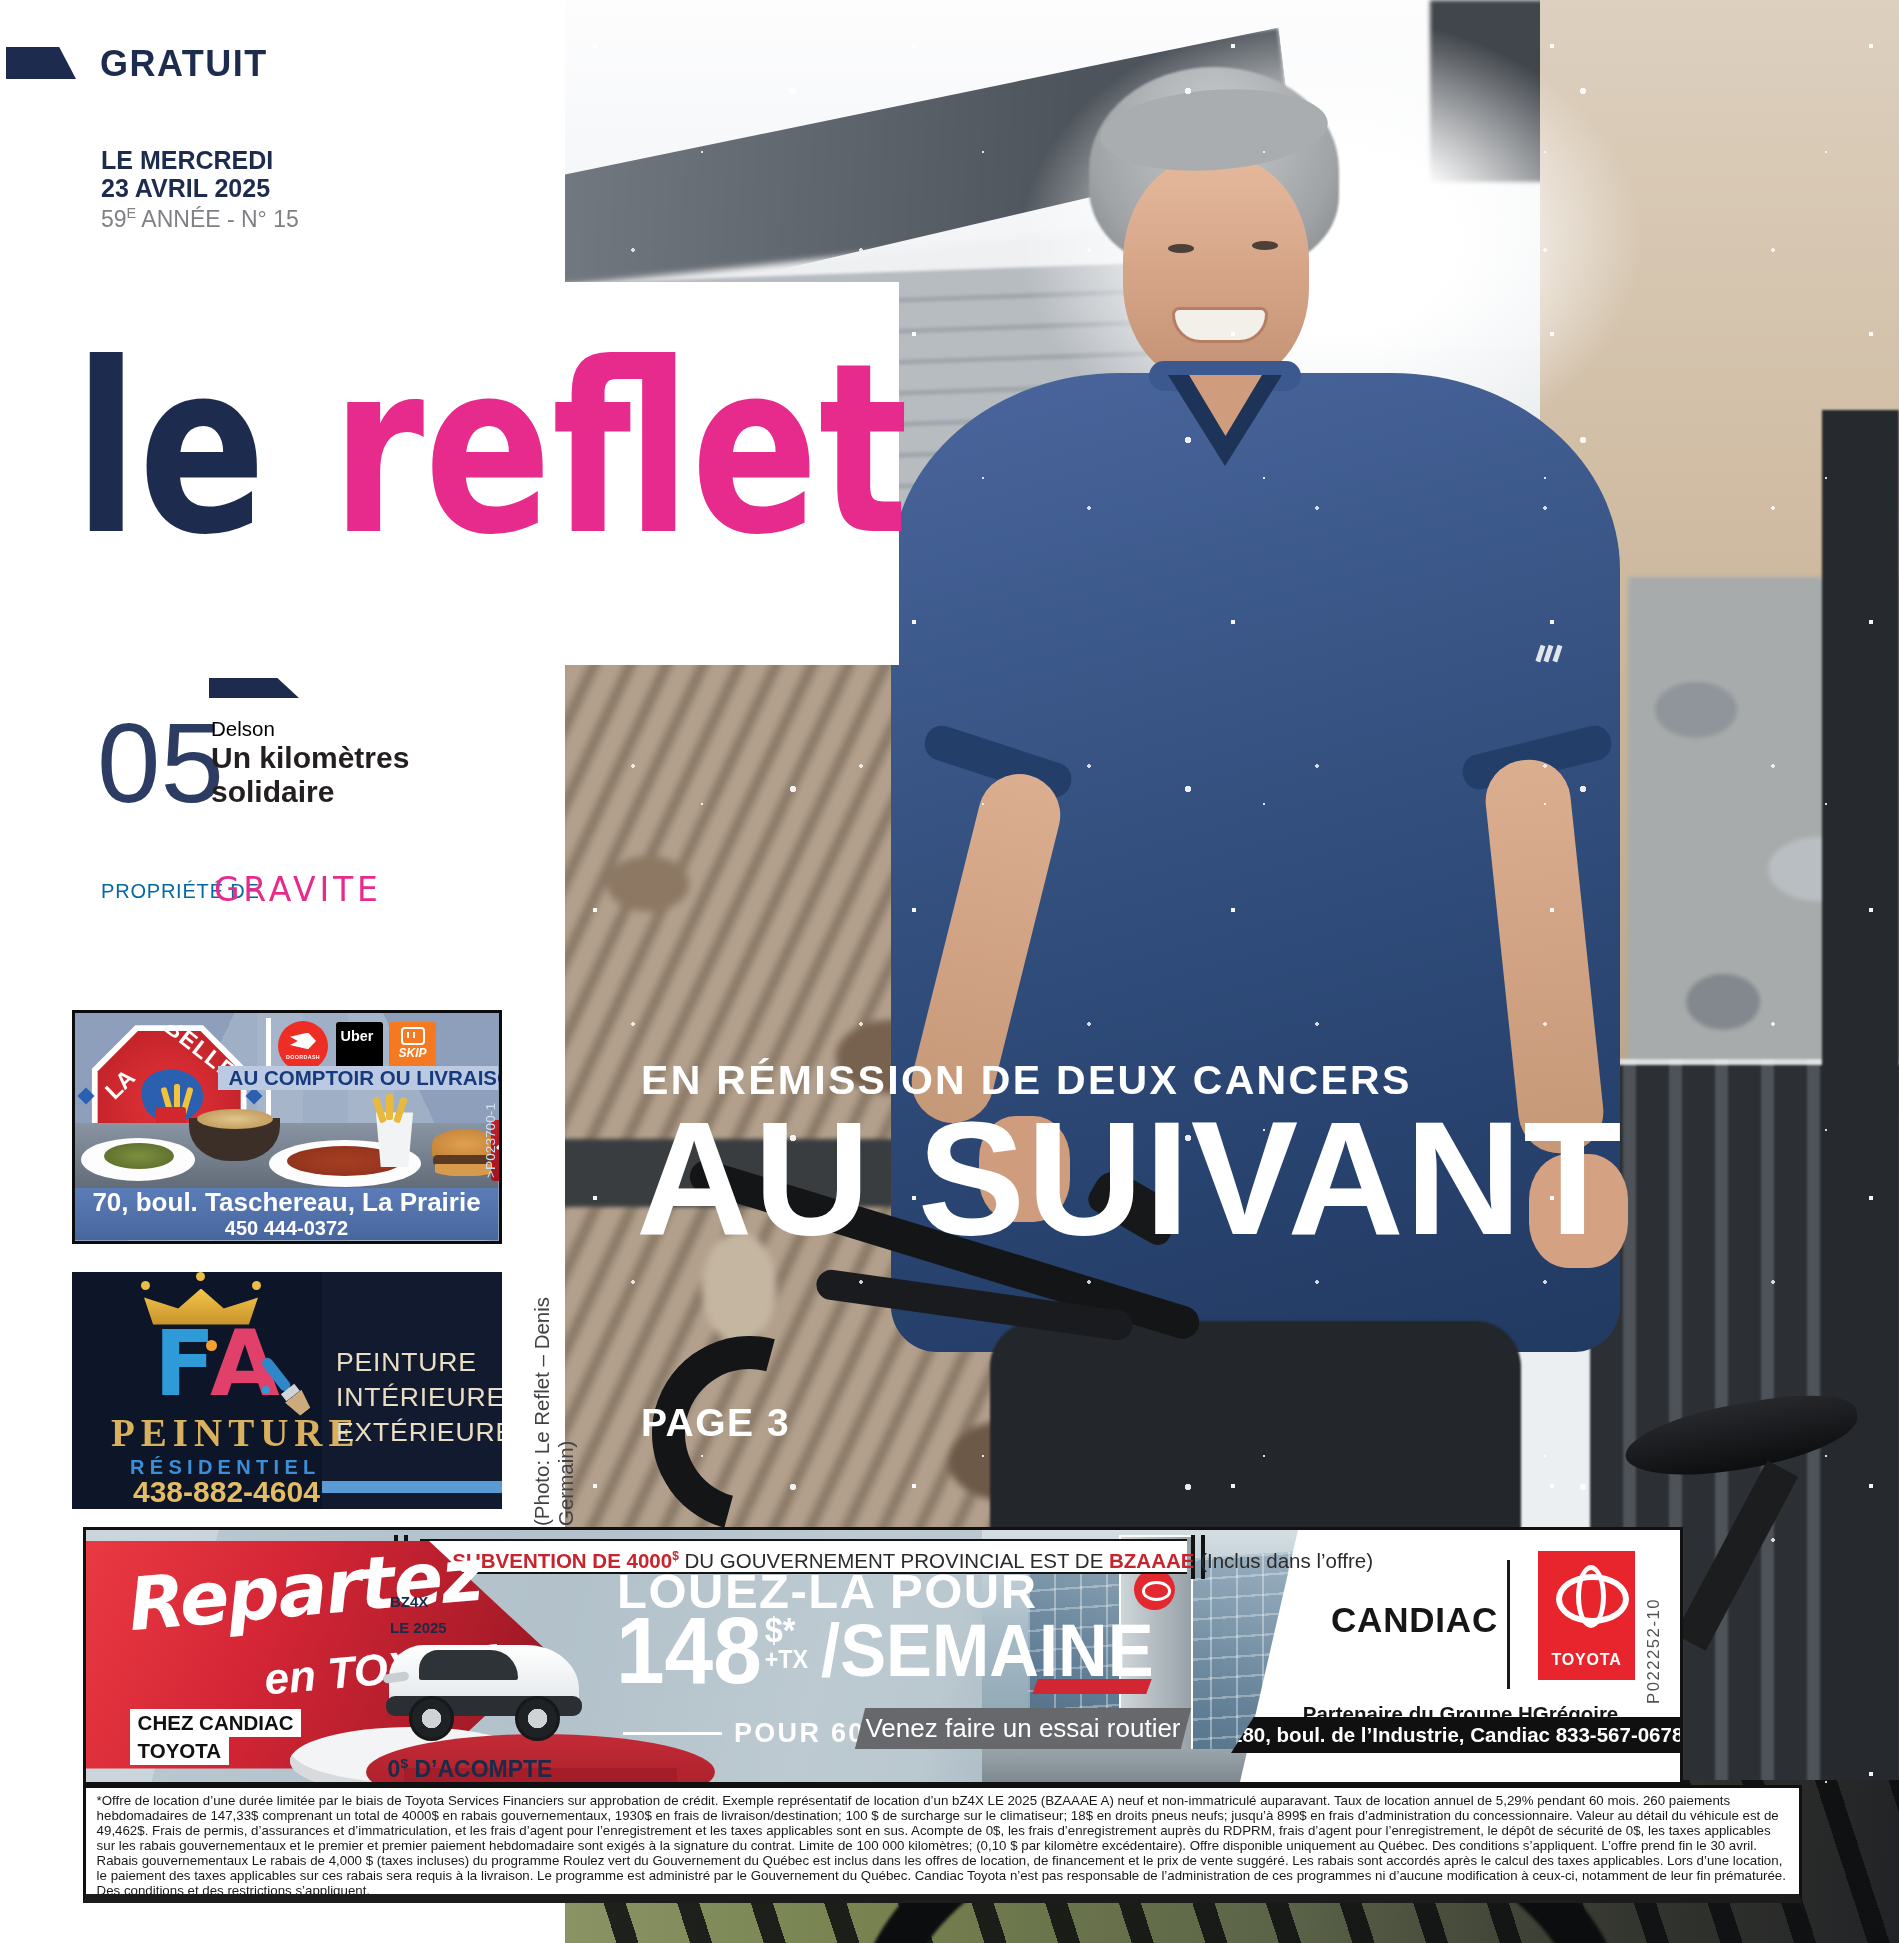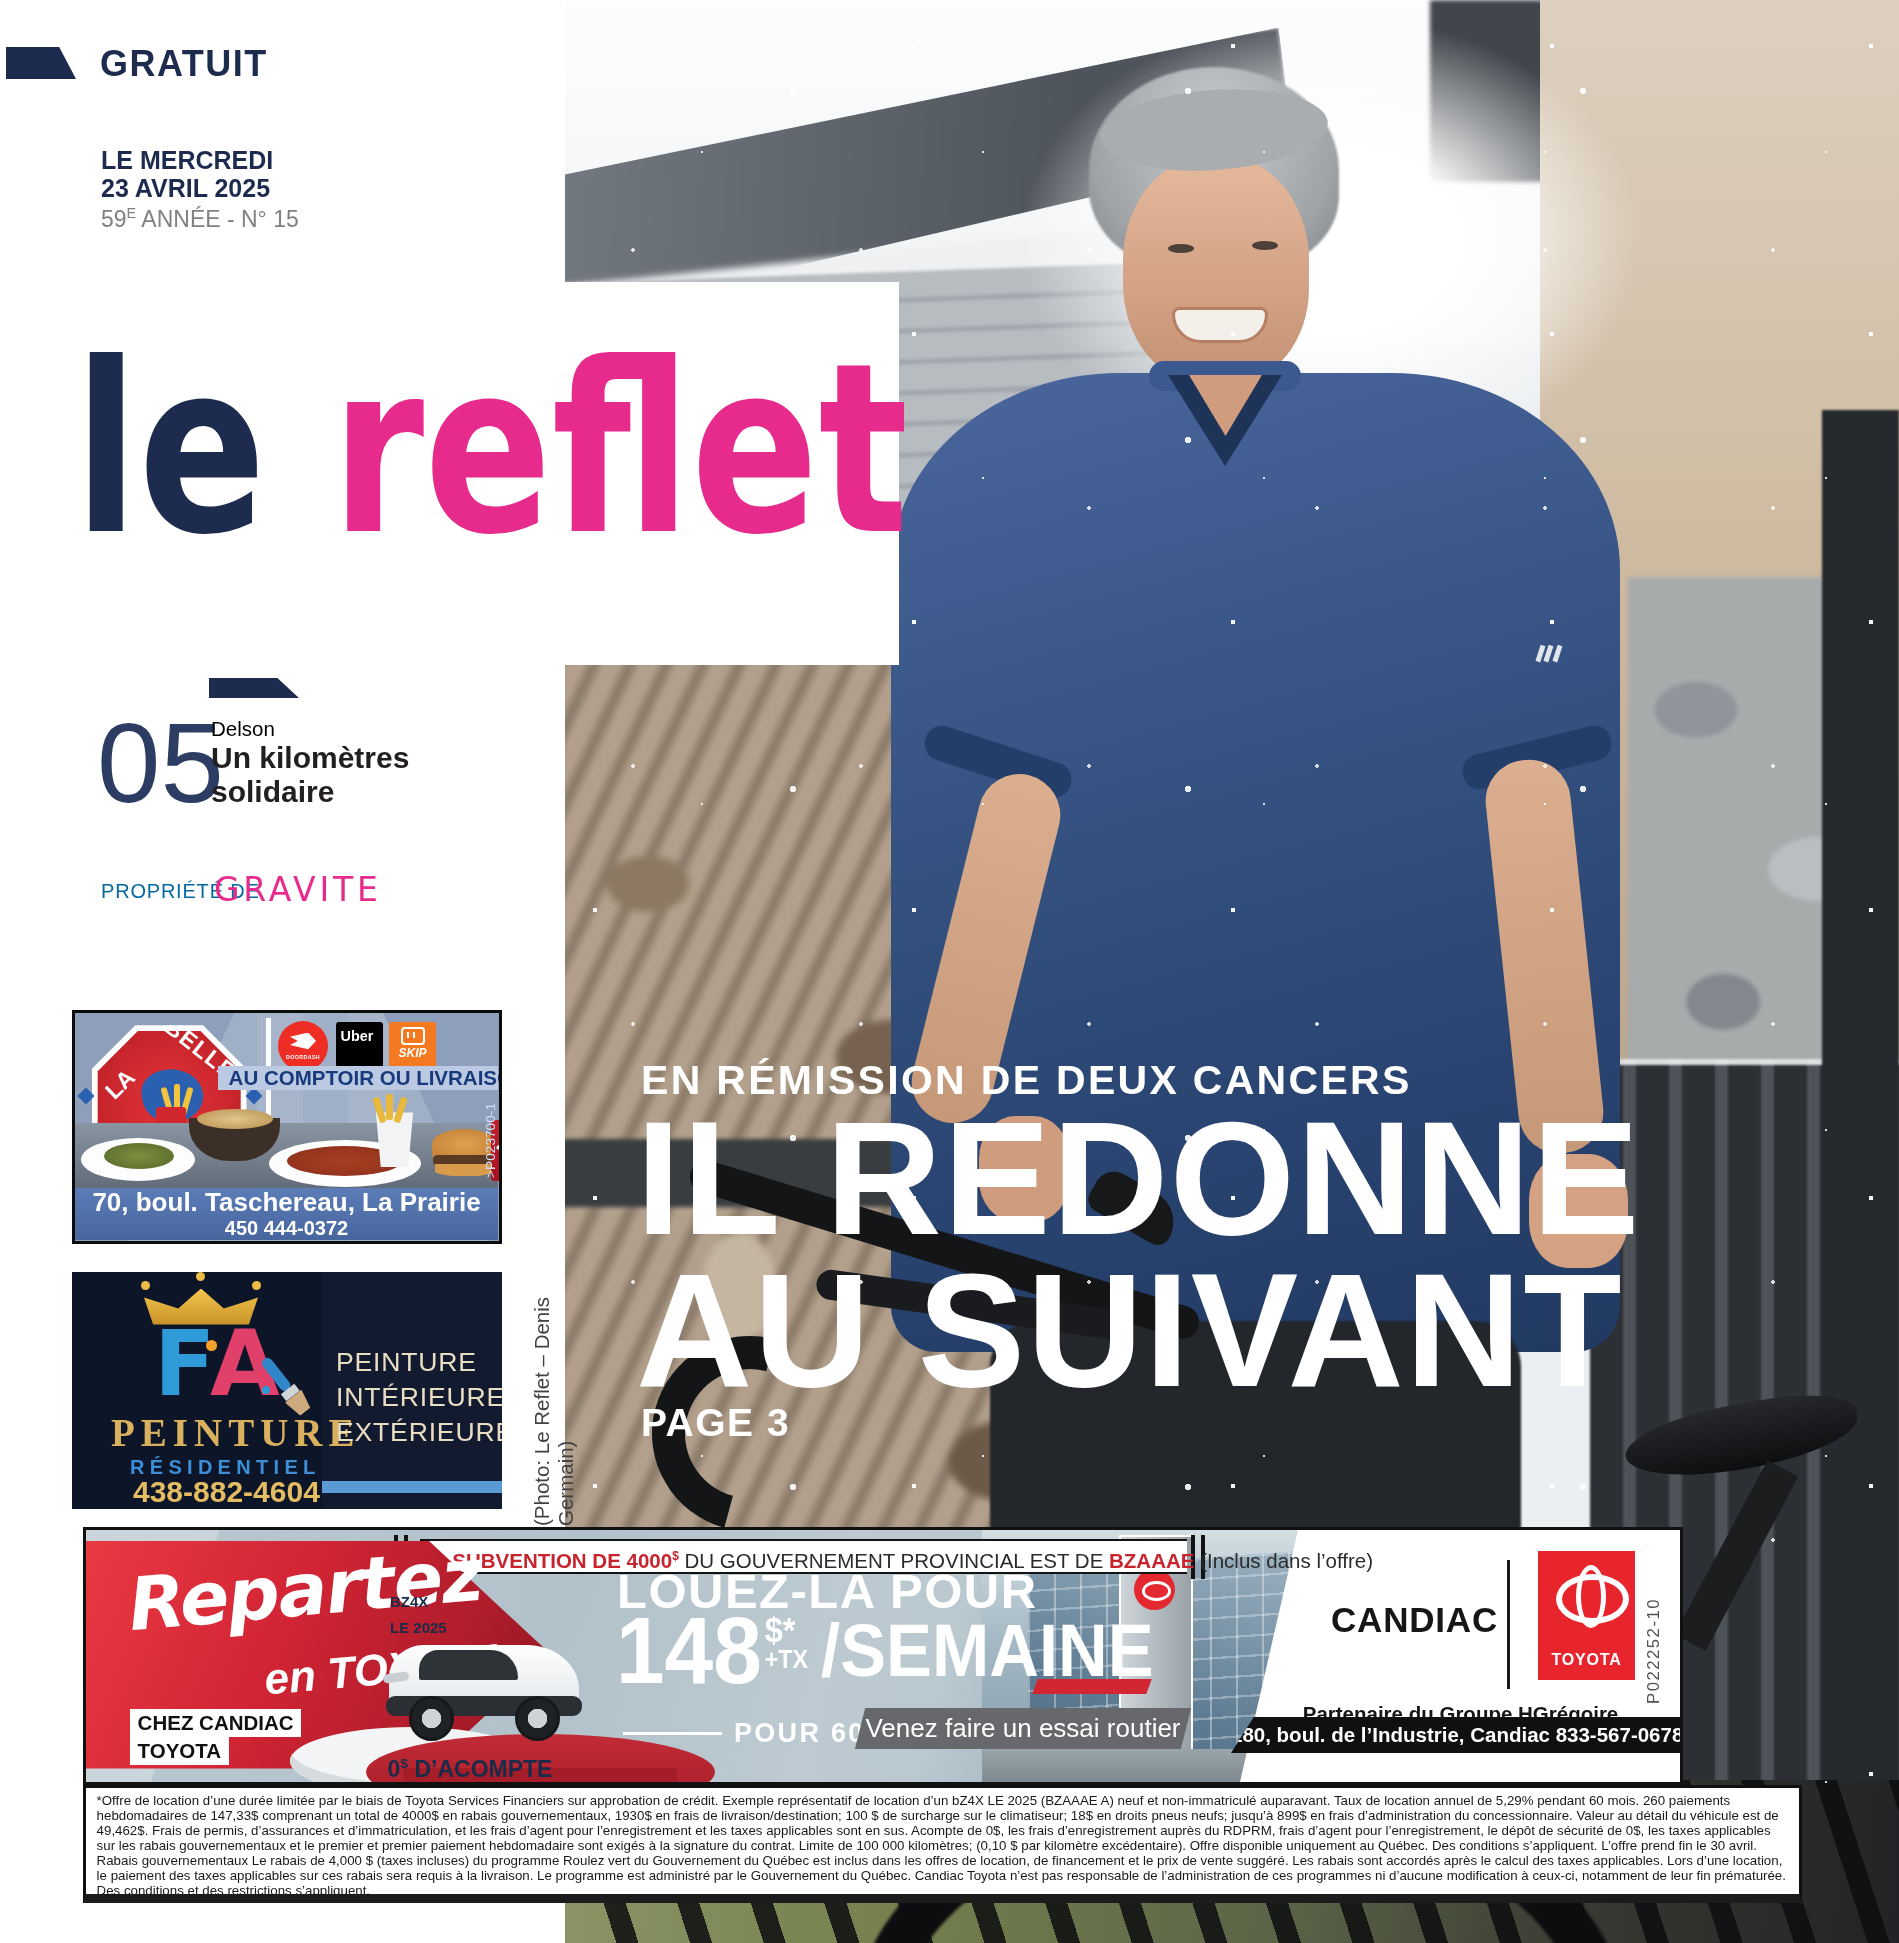--- a/index.html
+++ b/index.html
@@ -327,21 +327,20 @@
   <div class="abs t-kicker">Delson</div>
   <div class="abs t-title">
     <div>Un kilomètres</div>
     <div>solidaire</div>
   </div>
   <div class="abs own-label">PROPRIÉTÉ DE</div>
   <div class="abs own-brand">GRAVITE</div>
 
   <div class="abs story-kicker">EN RÉMISSION DE DEUX CANCERS</div>
   <div class="abs story-h1">
-    <div>IL REDONNE</div>
     <div>AU SUIVANT</div>
   </div>
   <div class="abs story-page">PAGE 3</div>
   <div class="abs credit">(Photo: Le Reflet – Denis Germain)</div>
 
   <div class="abs belle">
     <div class="abs pattern"></div>
     <div class="abs oct-outer">
       <div class="abs oct-inner"></div>
       <div class="abs oct-map"></div>

